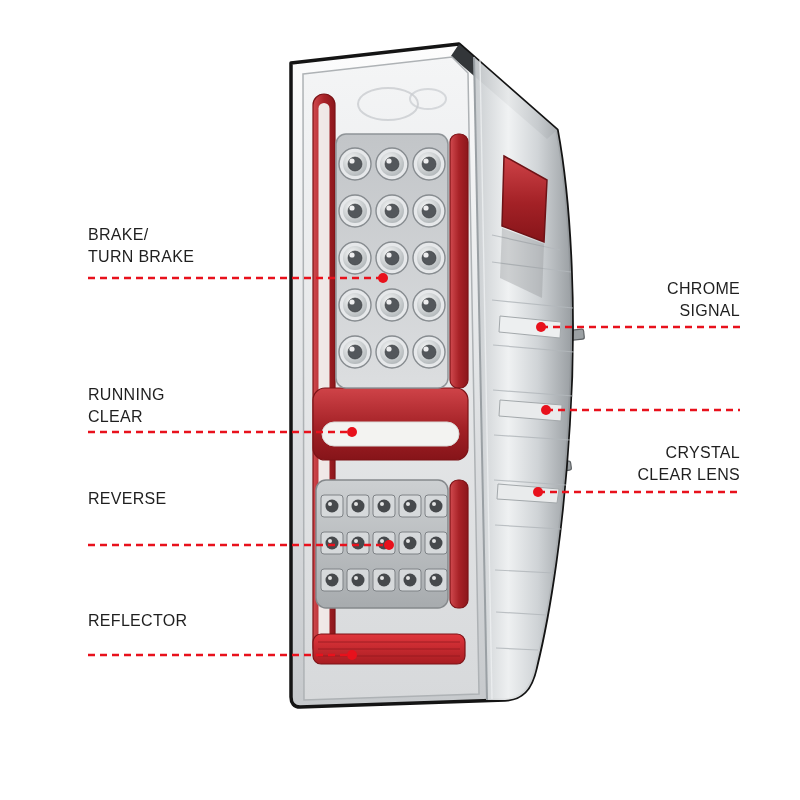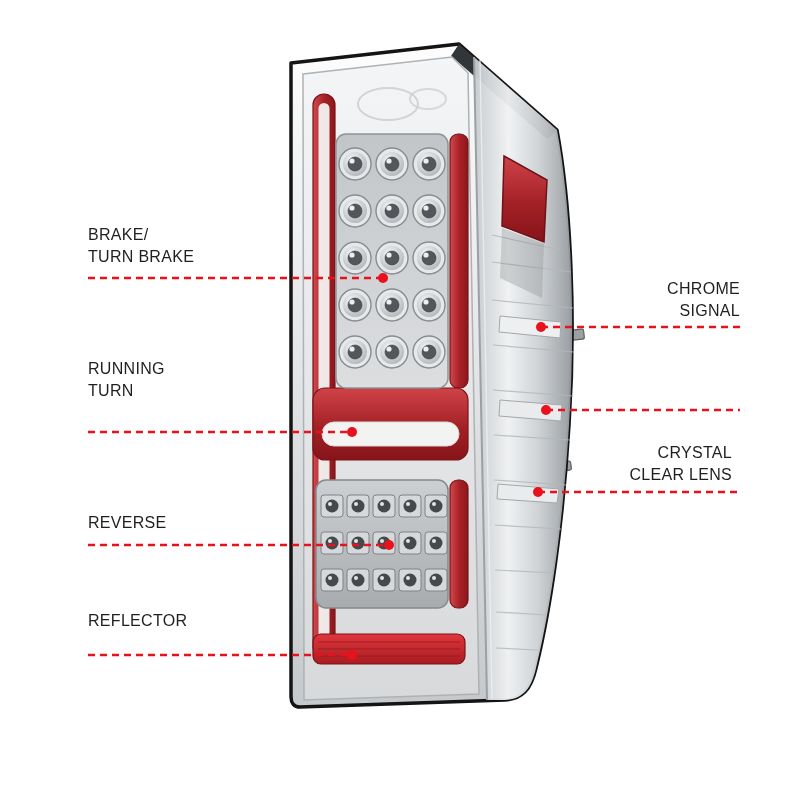--- a/index.html
+++ b/index.html
@@ -203,37 +203,37 @@
           <circle cx="538" cy="492" r="5"></circle>
       </g>
     </g>
   </svg>
 
   <div class="label left" style="left:88px;top:224px">
     <div>BRAKE/</div>
     <div>TURN BRAKE</div>
   </div>
 
-  <div class="label left" style="left:88px;top:358px">
+  <div class="label left" style="left:88px;top:384px">
     <div>RUNNING</div>
-    <div>TURN</div>
-  </div>
-
-  <div class="label left" style="left:88px;top:512px">
+    <div>CLEAR</div>
+  </div>
+
+  <div class="label left" style="left:88px;top:488px">
     <div>REVERSE</div>
   </div>
 
   <div class="label left" style="left:88px;top:610px">
     <div>REFLECTOR</div>
   </div>
 
   <div class="label right" style="right:60px;top:278px">
     <div>CHROME</div>
     <div>SIGNAL</div>
   </div>
 
 
-  <div class="label right" style="right:68px;top:442px">
+  <div class="label right" style="right:60px;top:442px">
     <div>CRYSTAL</div>
     <div>CLEAR LENS</div>
   </div>
 
 </div>
 
 </body></html>

